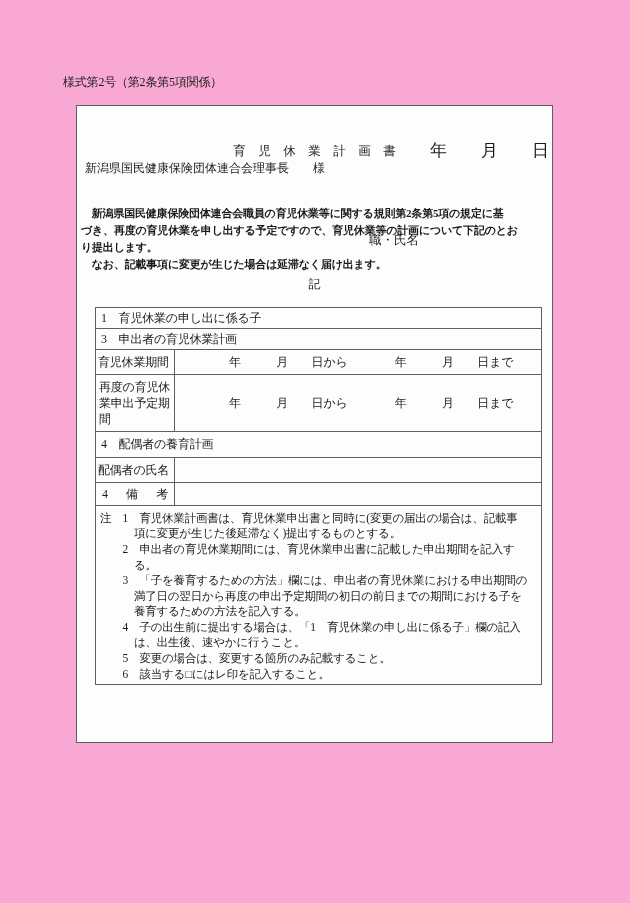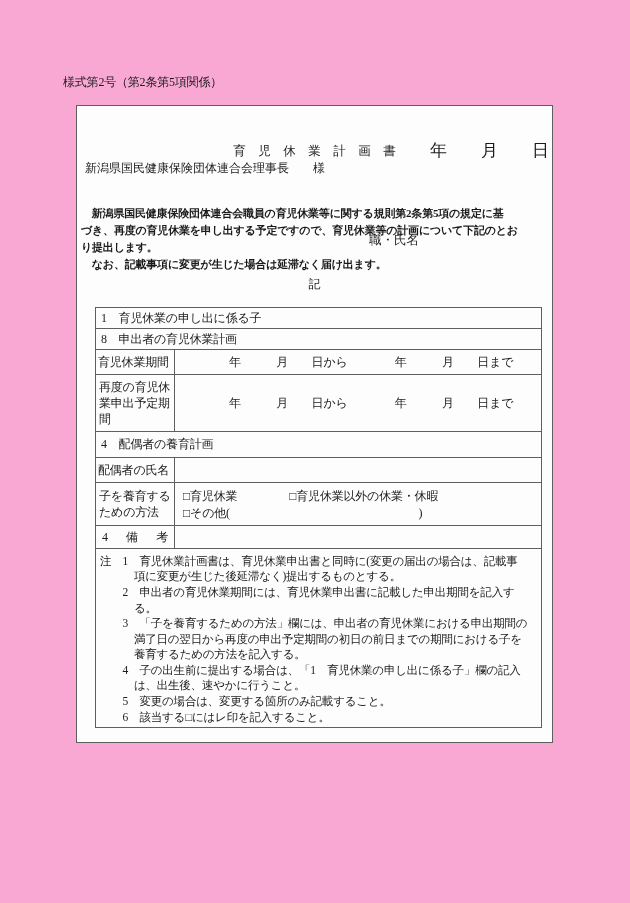--- a/index.html
+++ b/index.html
@@ -72,46 +72,38 @@
           <col style="width:10px">
           <col style="width:155px">
         <col style="width:60px">
           <col style="width:152px">
       </colgroup>
       <tbody>
           <tr>
         <td colspan="5" class="h20 section-cell">1　育児休業の申し出に係る子</td>
       </tr>
       <tr>
-        <td colspan="5" class="h20 section-cell">8　申出者の育児休業計画</td>
+        <td colspan="5" class="h20 section-cell">3　申出者の育児休業計画</td>
       </tr>
       <tr>
         <td colspan="2" class="h24" style="padding:0 2px;">育児休業期間</td>
         <td colspan="3" class="h24 period-cell">年　　　月　　日から　　　　年　　　月　　日まで</td>
       </tr>
       <tr>
         <td colspan="2" class="h52 pre">再度の育児休
 業申出予定期
 間</td>
         <td colspan="3" class="h52 period-cell">年　　　月　　日から　　　　年　　　月　　日まで</td>
       </tr>
       <tr>
         <td colspan="5" class="h25 section-cell">4　配偶者の養育計画</td>
       </tr>
       <tr>
         <td colspan="2" class="h24" style="padding:0 2px;">配偶者の氏名</td>
         <td colspan="3" class="h24"></td>
-      </tr>
-      <tr>
-        <td colspan="2" class="h38 pre">子を養育する
-ための方法</td>
-        <td colspan="3" class="h38 options-cell">
-          <div class="cb-line"><span>□育児休業</span><span class="cb2">□育児休業以外の休業・休暇</span></div>
-          <div class="cb-line"><span>□その他(　　　　　　　　　　　　　　　　)</span></div>
-        </td>
       </tr>
       <tr>
         <td colspan="2" class="h22 jl">4　備　考</td>
         <td colspan="3" class="h22"></td>
       </tr>
       <tr>
         <td colspan="5" class="h175 notes-cell">
           <div class="note-line">注　1　育児休業計画書は、育児休業申出書と同時に(変更の届出の場合は、記載事</div>
           <div class="note-line">　　　項に変更が生じた後延滞なく)提出するものとする。</div>
           <div class="note-line">　　2　申出者の育児休業期間には、育児休業申出書に記載した申出期間を記入す</div>

